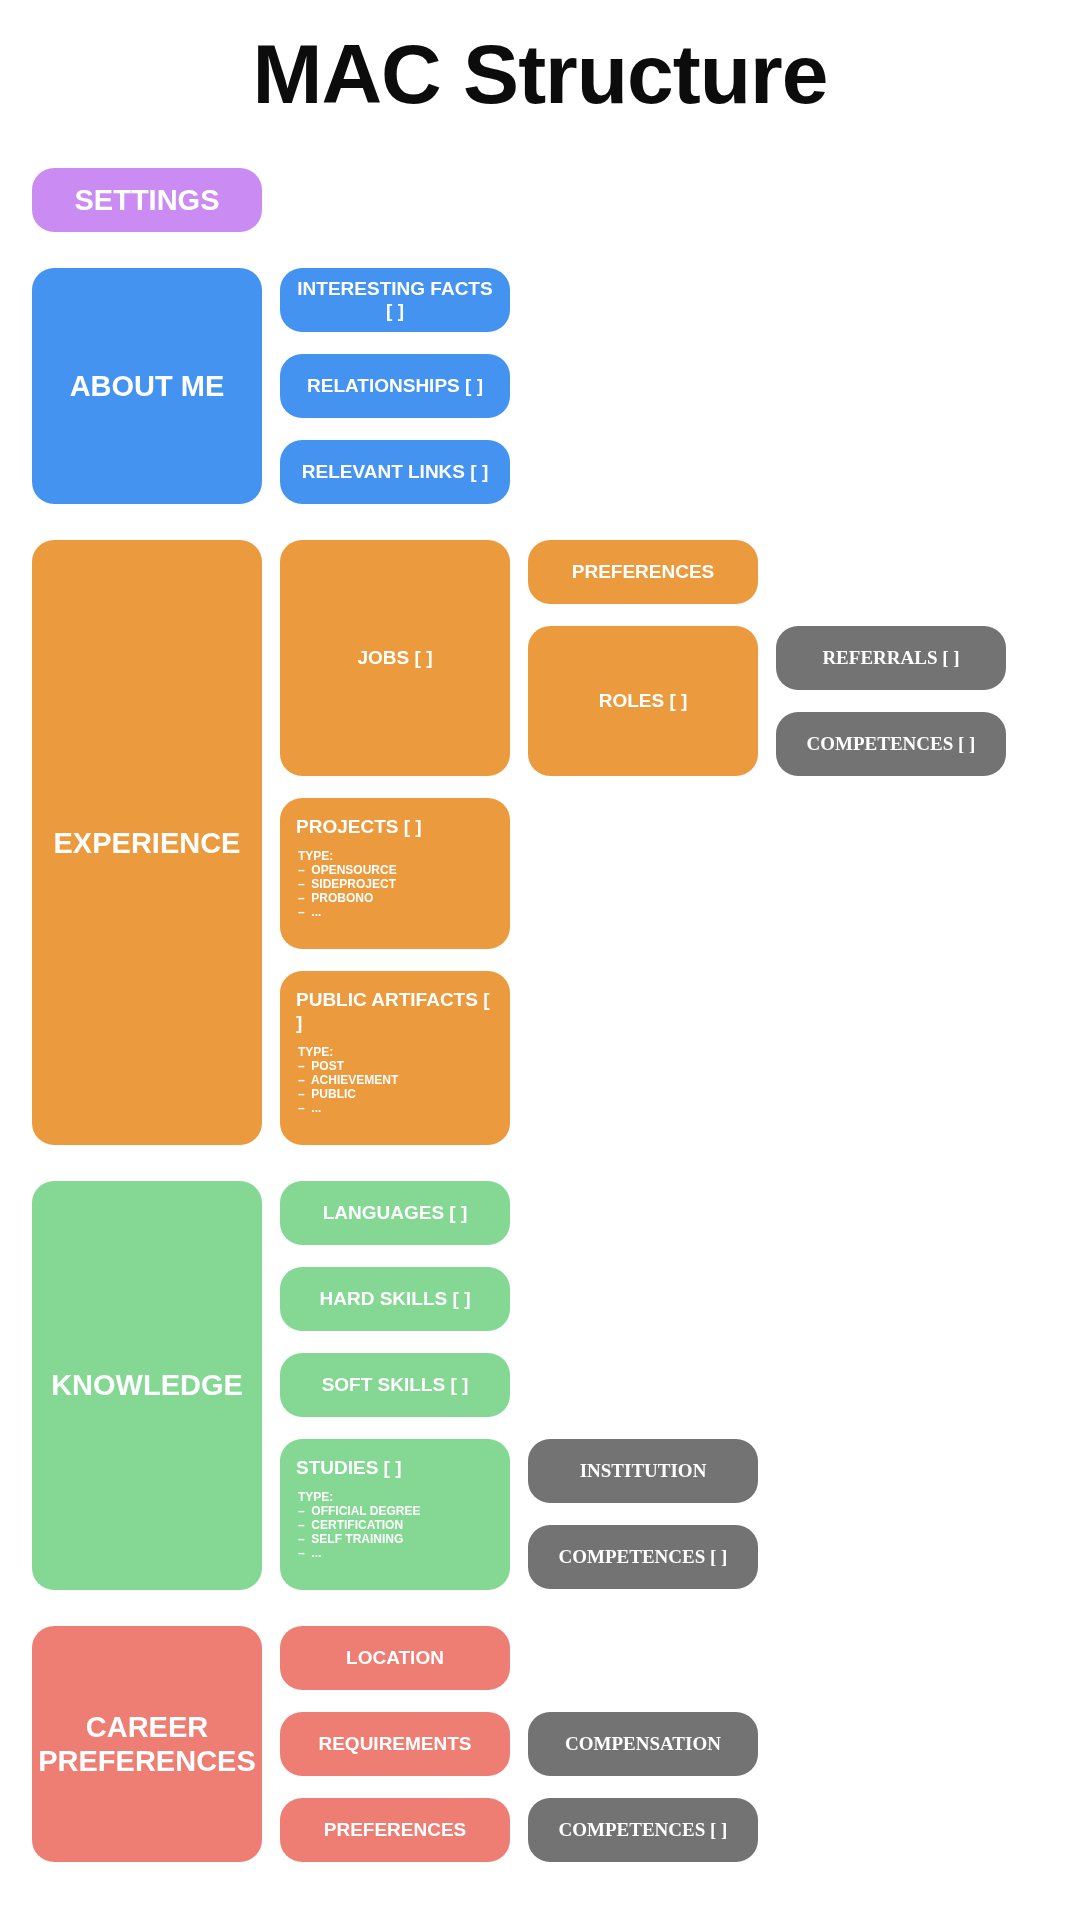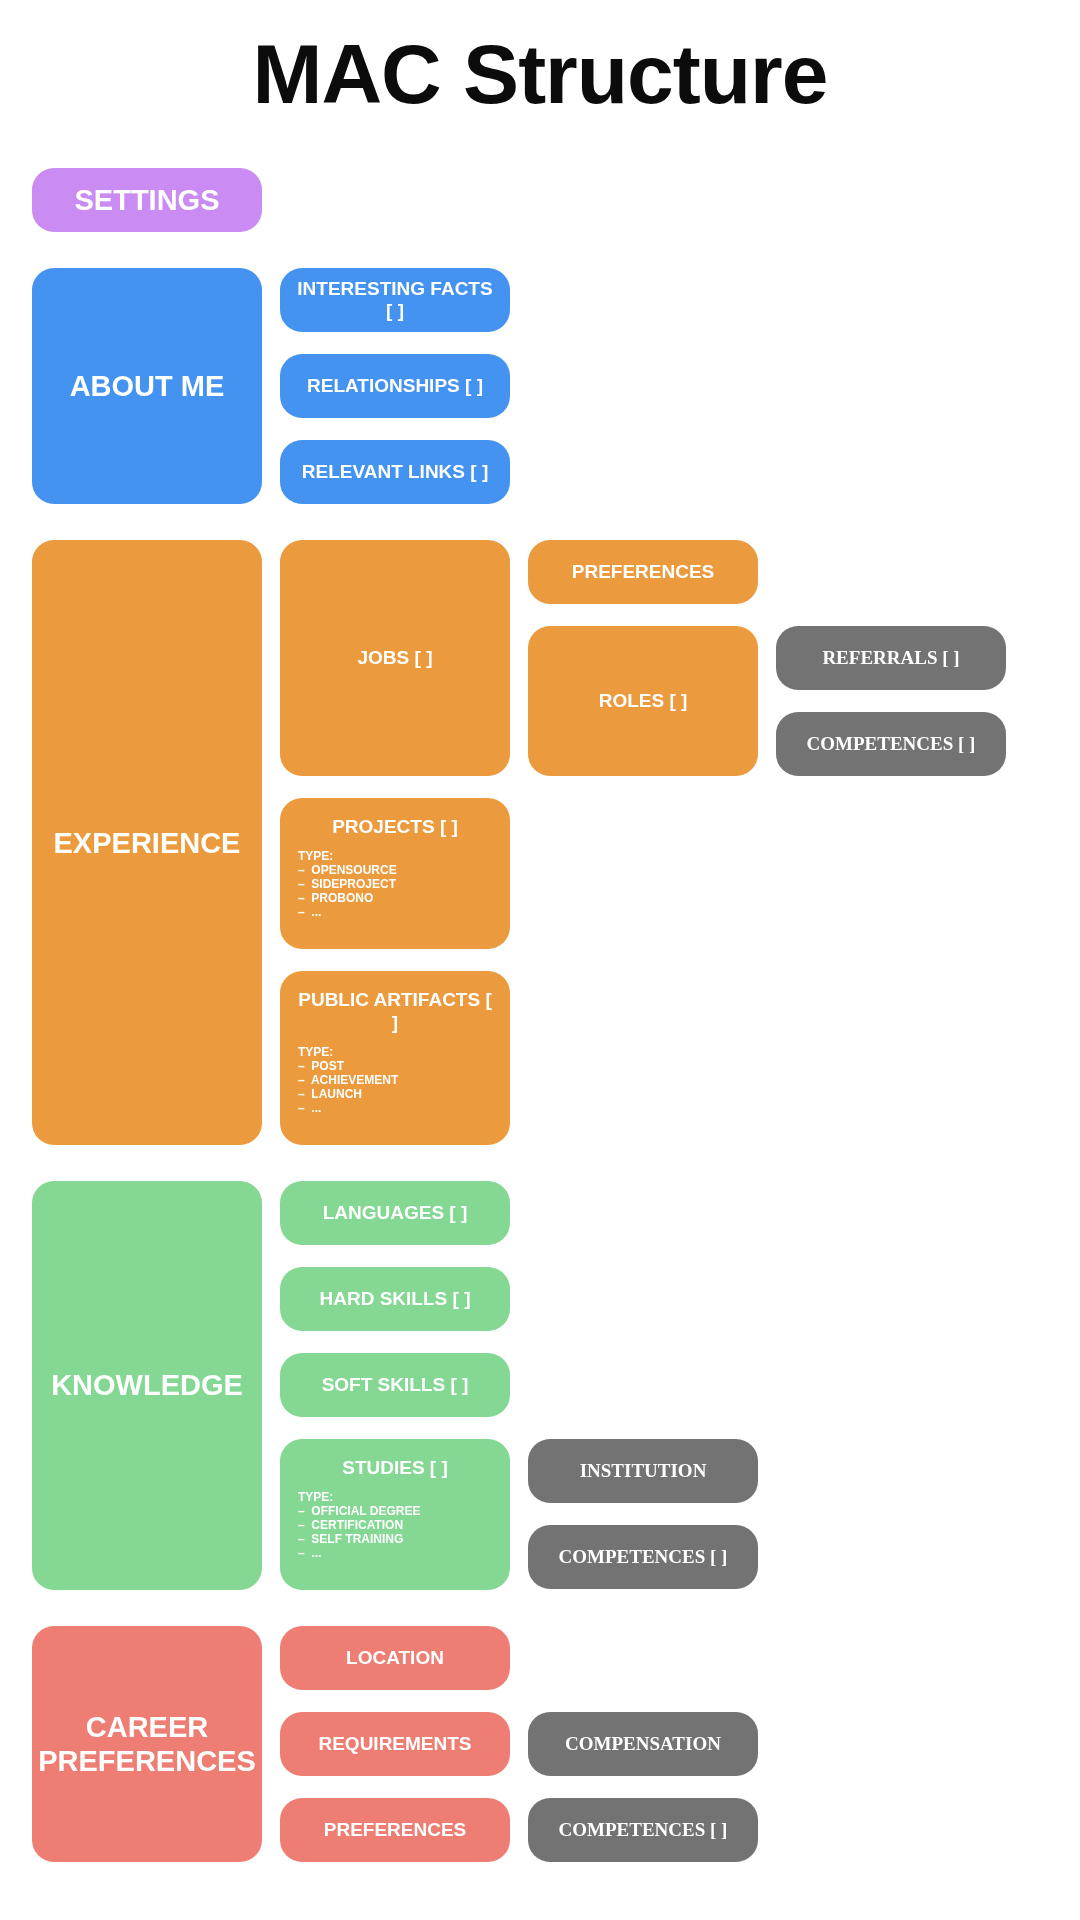--- a/index.html
+++ b/index.html
@@ -17,21 +17,21 @@
   .kids { display:flex; flex-direction:column; gap:22px; }
   .kids > .box { align-self:flex-start; }
   .box {
     width:230px; box-sizing:border-box; border-radius:22px; color:#ffffff;
     display:flex; align-items:center; justify-content:center; flex:0 0 auto;
   }
   .node > .box:first-child { width:230px; }
   .box.small { min-height:64px; font-size:19px; font-weight:700; text-align:center; padding:8px 12px; }
   .box.big   { min-height:64px; font-size:29px; font-weight:800; text-align:center; padding:10px 14px; line-height:1.18; }
   .box.list  { flex-direction:column; align-items:stretch; justify-content:flex-start; padding:18px 16px 30px; min-height:64px; }
-  .box.list .hd { font-size:19px; font-weight:700; text-align:center; line-height:1.2; margin-bottom:10px; }
+  .box.list .hd { font-size:19px; font-weight:700; text-align:left; line-height:1.2; margin-bottom:10px; }
   .box.list .items { font-size:12px; font-weight:700; line-height:1.17; text-align:left; padding-left:2px; }
   .box.list .items div { white-space:pre; }
   .purple { background:#ca8cf2; }
   .blue   { background:#4493f0; }
   .orange { background:#ec9a3e; }
   .green  { background:#84d893; }
   .salmon { background:#ee7e74; }
   .gray   { background:#737373;font-family:Liberation Serif, serif; }
 </style>
 </head>
@@ -83,21 +83,21 @@
               <div>–  ...</div>
             </div>
         </div>
 
         <div class="box list orange">
           <div class="hd">PUBLIC ARTIFACTS [ ]</div>
           <div class="items">
               <div>TYPE:</div>
               <div>–  POST</div>
               <div>–  ACHIEVEMENT</div>
-              <div>–  LAUNCH</div>
+              <div>–  PUBLIC</div>
               <div>–  ...</div>
             </div>
         </div>
 
       </div>
     </div>
 
     <div class="node">
       <div class="box big green">KNOWLEDGE</div>
       <div class="kids">

